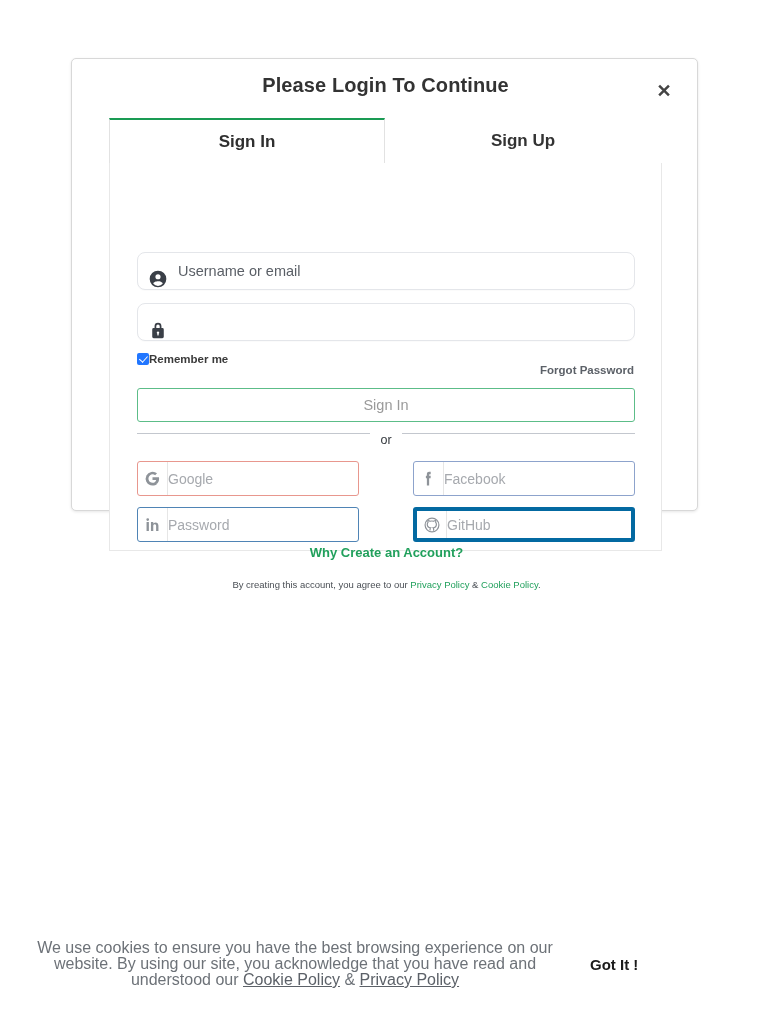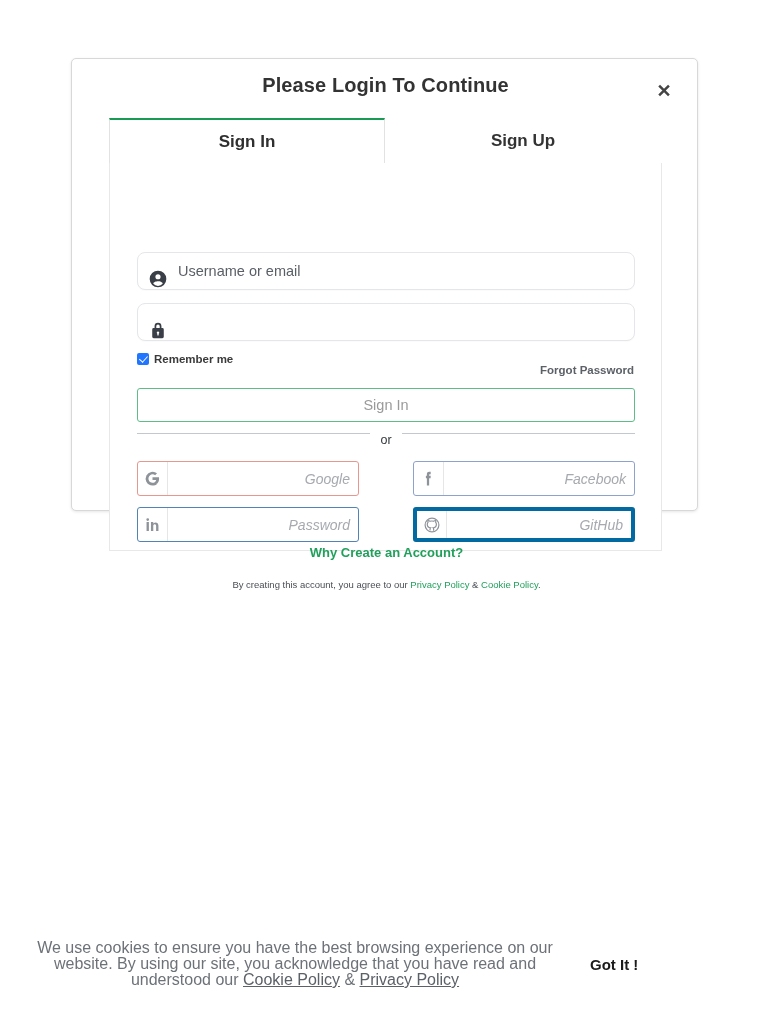--- a/index.html
+++ b/index.html
@@ -138,21 +138,20 @@
   .field-user { position: absolute; left: 27px; top: 89px; }
   .field-pass { position: absolute; left: 27px; top: 140px; }
 
   
   .remember-row {
     position: absolute;
     left: 27px;
     top: 190px;
     display: flex;
     align-items: center;
-    gap: 5px;
   }
   .chk {
     width: 12px;
     height: 12px;
     background: #2176ff;
     border-radius: 2px;
     position: relative;
     cursor: pointer;
   }
   .chk::after {
@@ -236,25 +235,24 @@
     min-width: 30px;
     height: 100%;
     display: flex;
     align-items: center;
     justify-content: center;
     border-right: 1px solid #e6e6e6;
     color: #8e9399;
   }
   .social-lbl {
     flex: 1;
-    text-align: right;
+    text-align: left;
     font-size: 14px;
     color: #a6a9ae;
     padding-right: 8px;
-    font-style: italic;
   }
   .b-google   { border: 1px solid #e8978e; }
   .b-facebook { border: 1px solid #8da3cc; }
   .b-linkedin { border: 1px solid #4f84b5; }
   .b-github   { border: 4px solid #0369a1; }
 
   
   .why-link {
     position: absolute;
     left: 0;

